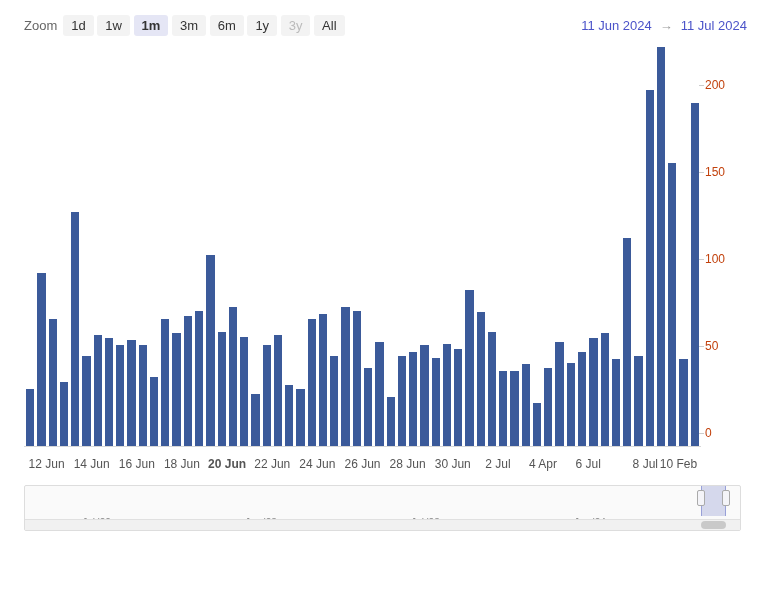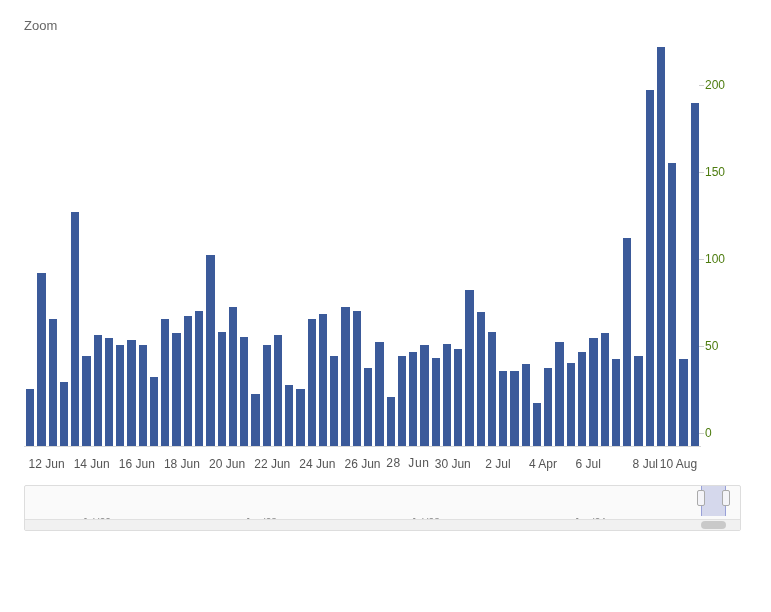--- a/index.html
+++ b/index.html
@@ -55,21 +55,21 @@
       background: #3b5a9a;
     }
     .y-axis {
       position: absolute;
       right: 0; top: 6px; bottom: 34px;
       width: 36px;
     }
     .y-tick {
       position: absolute;
       left: 0;
-      color: #4d7c0f;
+      color: #c2410c;
       font-size: 12px;
       transform: translateY(-50%);
       text-align: right;
     }
     .y-tick::before {
       content: '';
       position: absolute;
       left: -6px; top: 50%;
       width: 5px; height: 1px;
       background: #ccc;
@@ -134,21 +134,27 @@
       top: 1px; bottom: 1px;
       background: #c9c9c9;
       border-radius: 5px;
     }
   </style>
 </head>
 <body>
 
 <div class="controls">
   <span class="zoom-label">Zoom</span>
+  <span id="zoom-buttons"><span class="zoom-btn">1d</span> <span class="zoom-btn">1w</span> <span class="zoom-btn active">1m</span> <span class="zoom-btn">3m</span> <span class="zoom-btn">6m</span> <span class="zoom-btn">1y</span> <span class="zoom-btn disabled">3y</span> <span class="zoom-btn">All</span> </span>
   <span class="spacer"></span>
+  <div class="date-range">
+    <span>11 Jun 2024</span>
+    <span class="arrow">→</span>
+    <span>11 Jul 2024</span>
+  </div>
 </div>
 
 <div class="chart-area">
   <div class="plot">
     <div class="bars" id="bars">
         <div class="bar" style="height: 14.3478%;"></div>
         <div class="bar" style="height: 43.4783%;"></div>
         <div class="bar" style="height: 31.7391%;"></div>
         <div class="bar" style="height: 16.087%;"></div>
         <div class="bar" style="height: 58.6957%;"></div>
@@ -214,31 +220,31 @@
       <div class="y-tick" style="bottom: 21.7391%; margin-top: 12px;">50</div>
       <div class="y-tick" style="bottom: 43.4783%;">100</div>
       <div class="y-tick" style="bottom: 65.2174%;">150</div>
       <div class="y-tick" style="bottom: 86.9565%;">200</div>
     </div>
   <div class="x-axis" id="xaxis">
       <div class="x-tick" style="left: 3.33333%;">12 Jun</div>
       <div class="x-tick" style="left: 10%;">14 Jun</div>
       <div class="x-tick" style="left: 16.6667%;">16 Jun</div>
       <div class="x-tick" style="left: 23.3333%;">18 Jun</div>
-      <div class="x-tick" style="left: 30%;">20 Jun</div>
+      <div class="x-tick" style="left: 30%; font-weight: bold;">20 Jun</div>
       <div class="x-tick" style="left: 36.6667%;">22 Jun</div>
       <div class="x-tick" style="left: 43.3333%;">24 Jun</div>
       <div class="x-tick" style="left: 50%;">26 Jun</div>
-      <div class="x-tick" style="left: 56.6667%; font-family: Liberation Mono, monospace;">28 Jun</div>
+      <div class="x-tick" style="left: 56.6667%;">28 Jun</div>
       <div class="x-tick" style="left: 63.3333%;">30 Jun</div>
       <div class="x-tick" style="left: 70%;">2 Jul</div>
       <div class="x-tick" style="left: 76.6667%;">4 Apr</div>
       <div class="x-tick" style="left: 83.3333%;">6 Jul</div>
       <div class="x-tick" style="left: 90%; padding-left: 24px;">8 Jul</div>
-      <div class="x-tick" style="left: 96.6667%;">10 Aug</div>
+      <div class="x-tick" style="left: 96.6667%;">10 Feb</div>
     </div>
 </div>
 
 <div class="navigator">
   <svg class="nav-line" id="spark" preserveAspectRatio="none" viewBox="0 0 100 100">
       <path d="M0.00 30.48 L1.01 50.04 L2.02 73.52 L3.03 81.35 L4.04 82.13 L5.05 82.91 L6.06 83.30 L7.07 85.26 L8.08 85.26 L9.09 42.22 L10.10 80.57 L11.11 85.26 L12.12 86.04 L13.13 85.26 L14.14 83.70 L15.15 86.04 L16.16 86.83 L17.17 84.09 L18.18 85.26 L19.19 86.04 L20.20 76.65 L21.21 83.70 L22.22 85.26 L23.23 86.04 L24.24 84.87 L25.25 85.26 L26.26 76.65 L27.27 81.35 L28.28 85.26 L29.29 86.04 L30.30 86.43 L31.31 85.26 L32.32 85.26 L33.33 85.65 L34.34 83.70 L35.35 85.26 L36.36 86.04 L37.37 73.52 L38.38 83.30 L39.39 85.26 L40.40 86.04 L41.41 85.26 L42.42 85.65 L43.43 86.04 L44.44 85.26 L45.45 84.48 L46.46 85.26 L47.47 86.04 L48.48 86.83 L49.49 85.26 L50.51 86.04 L51.52 82.13 L52.53 85.26 L53.54 86.04 L54.55 85.26 L55.56 85.26 L56.57 86.04 L57.58 84.48 L58.59 85.26 L59.60 86.04 L60.61 85.26 L61.62 84.48 L62.63 85.26 L63.64 86.04 L64.65 85.26 L65.66 85.26 L66.67 86.04 L67.68 85.26 L68.69 85.26 L69.70 81.35 L70.71 83.70 L71.72 85.26 L72.73 86.04 L73.74 85.26 L74.75 85.26 L75.76 86.04 L76.77 85.26 L77.78 83.70 L78.79 85.26 L79.80 86.04 L80.81 85.26 L81.82 85.26 L82.83 83.70 L83.84 84.48 L84.85 85.26 L85.86 83.70 L86.87 85.26 L87.88 82.91 L88.89 83.70 L89.90 82.91 L90.91 81.35 L91.92 79.00 L92.93 77.43 L93.94 73.52 L94.95 75.48 L95.96 65.70 L96.97 57.87 L97.98 7.00 L98.99 34.39 L100.00 19.52 L 100 100 L 0 100 Z" fill="#cdd4ea" stroke="none"></path>
       <path d="M0.00 30.48 L1.01 50.04 L2.02 73.52 L3.03 81.35 L4.04 82.13 L5.05 82.91 L6.06 83.30 L7.07 85.26 L8.08 85.26 L9.09 42.22 L10.10 80.57 L11.11 85.26 L12.12 86.04 L13.13 85.26 L14.14 83.70 L15.15 86.04 L16.16 86.83 L17.17 84.09 L18.18 85.26 L19.19 86.04 L20.20 76.65 L21.21 83.70 L22.22 85.26 L23.23 86.04 L24.24 84.87 L25.25 85.26 L26.26 76.65 L27.27 81.35 L28.28 85.26 L29.29 86.04 L30.30 86.43 L31.31 85.26 L32.32 85.26 L33.33 85.65 L34.34 83.70 L35.35 85.26 L36.36 86.04 L37.37 73.52 L38.38 83.30 L39.39 85.26 L40.40 86.04 L41.41 85.26 L42.42 85.65 L43.43 86.04 L44.44 85.26 L45.45 84.48 L46.46 85.26 L47.47 86.04 L48.48 86.83 L49.49 85.26 L50.51 86.04 L51.52 82.13 L52.53 85.26 L53.54 86.04 L54.55 85.26 L55.56 85.26 L56.57 86.04 L57.58 84.48 L58.59 85.26 L59.60 86.04 L60.61 85.26 L61.62 84.48 L62.63 85.26 L63.64 86.04 L64.65 85.26 L65.66 85.26 L66.67 86.04 L67.68 85.26 L68.69 85.26 L69.70 81.35 L70.71 83.70 L71.72 85.26 L72.73 86.04 L73.74 85.26 L74.75 85.26 L75.76 86.04 L76.77 85.26 L77.78 83.70 L78.79 85.26 L79.80 86.04 L80.81 85.26 L81.82 85.26 L82.83 83.70 L83.84 84.48 L84.85 85.26 L85.86 83.70 L86.87 85.26 L87.88 82.91 L88.89 83.70 L89.90 82.91 L90.91 81.35 L91.92 79.00 L92.93 77.43 L93.94 73.52 L94.95 75.48 L95.96 65.70 L96.97 57.87 L97.98 7.00 L98.99 34.39 L100.00 19.52 " fill="none" stroke="#6b7bb8" stroke-width="0.6"></path>
     </svg>
   <div id="nav-labels">
       <div class="nav-xlabel" style="left: 10%;">Jul '22</div>

